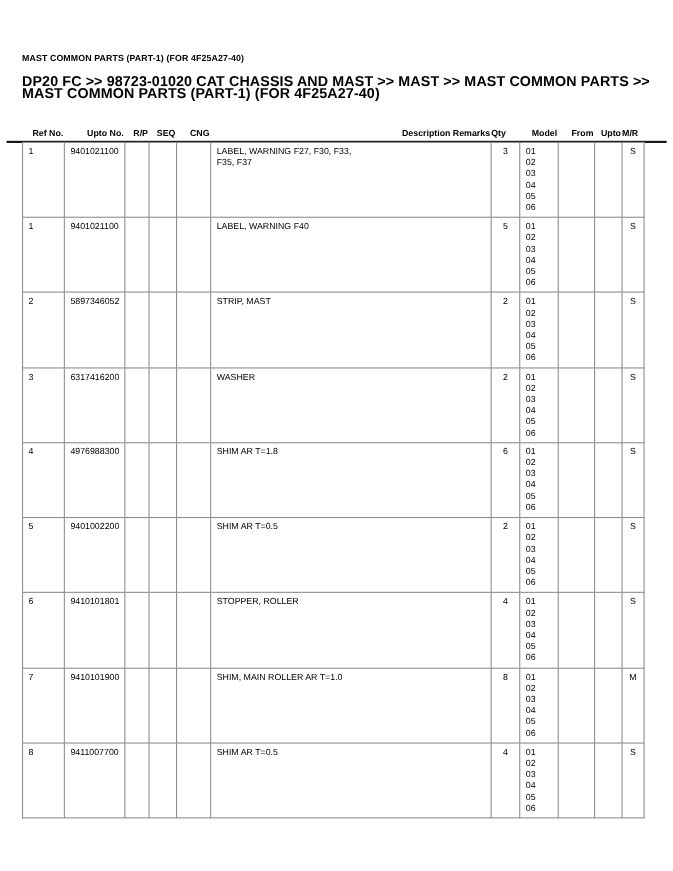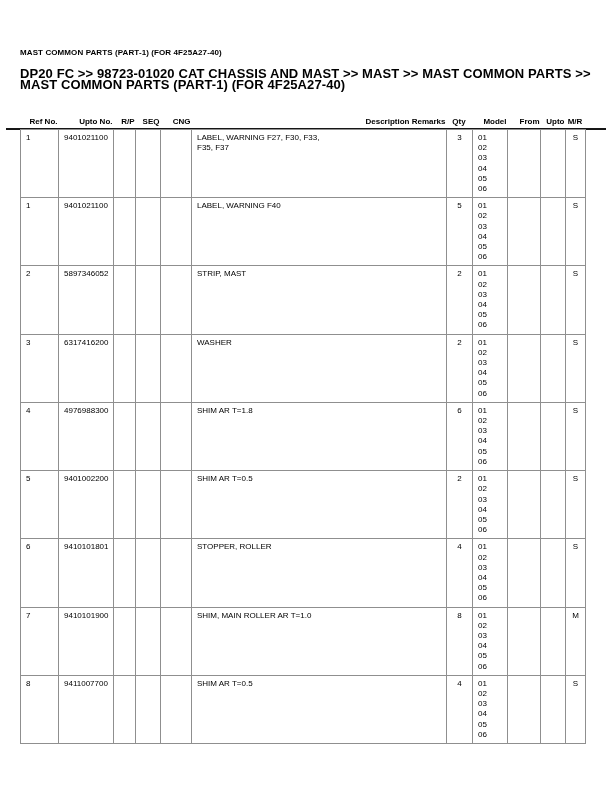--- a/index.html
+++ b/index.html
@@ -61,21 +61,21 @@
     text-align: right;
     vertical-align: bottom;
     border: none;
     padding: 3px 1px 2px 4px;
     line-height: 10px;
     white-space: nowrap;
     overflow: visible;
   }
   table.parts thead th.c-qty,
   table.parts thead th.c-mr {
-    text-align: center;
+    text-align: left;
     padding-left: 0;
   }
   table.parts tbody td {
     border: 1px solid #8f8f8f;
     vertical-align: top;
     padding: 3px 2px 3px 5px;
     line-height: 10.2px;
     white-space: pre-line;
     overflow: hidden;
   }

